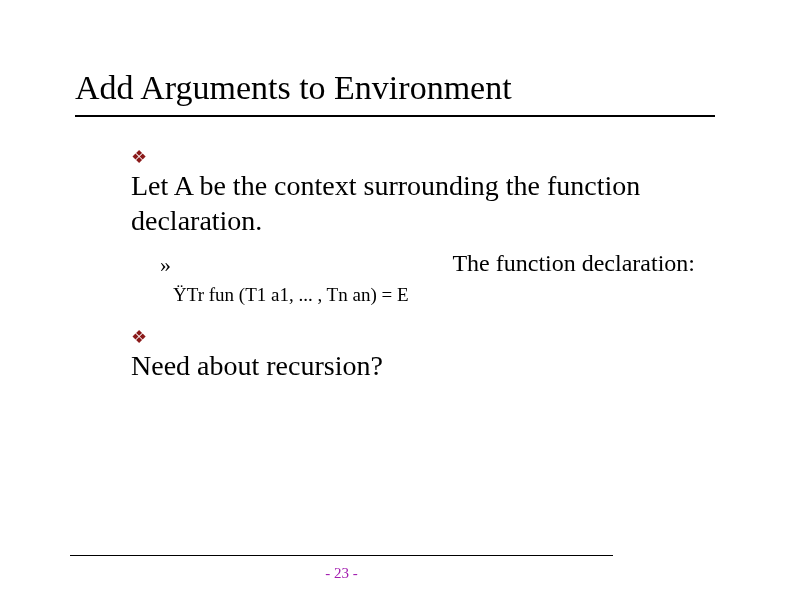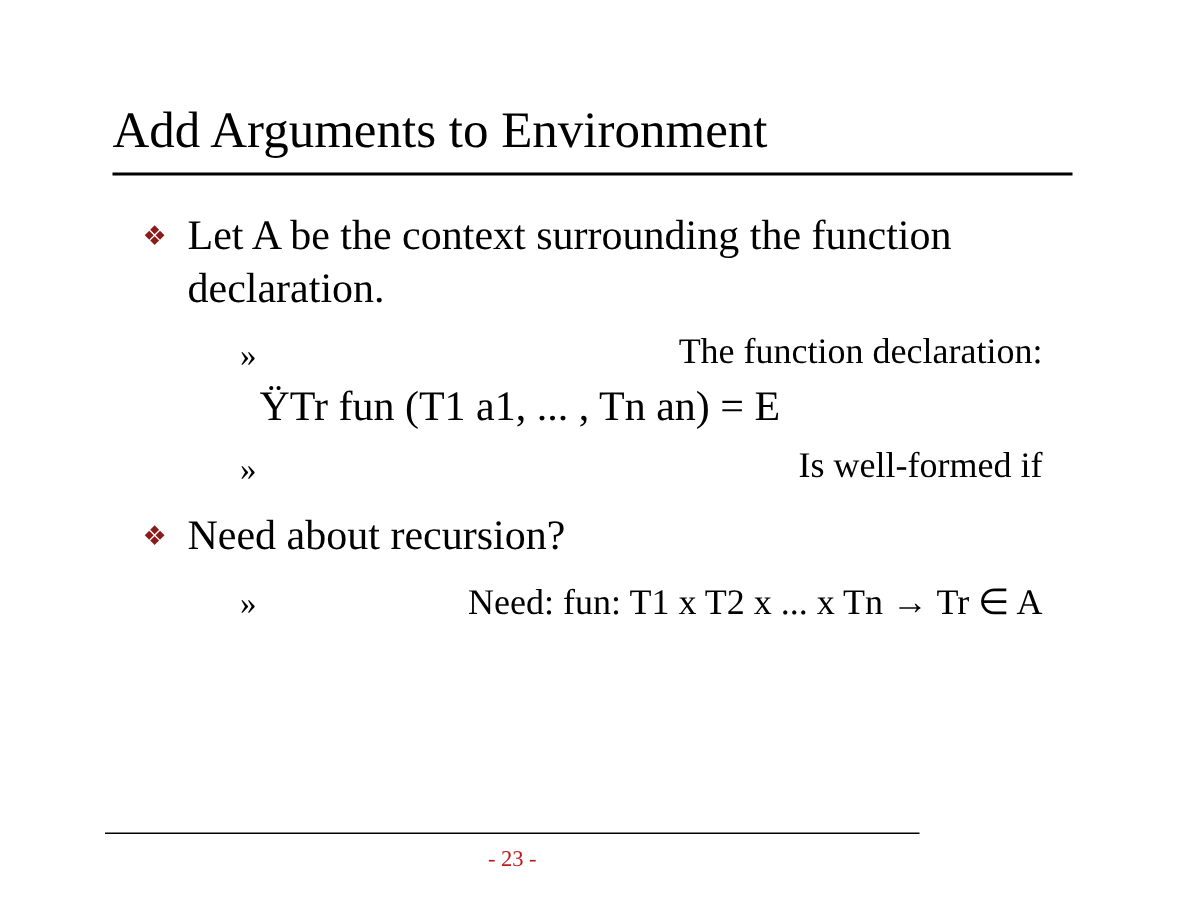--- a/index.html
+++ b/index.html
@@ -45,20 +45,21 @@
     display: inline-block;
     color: #8b1a1a; 
     font-size: 18px;
     vertical-align: top;
     margin-right: 8px;
     margin-top: 6px;
     width: 18px;
   }
   .lvl1 {
     margin-bottom: 12px;
+    margin-left: 36px;
   }
   .lvl1-text {
     display: inline-block;
     font-size: 28px;
     line-height: 1.25;
     vertical-align: top;
     width: 560px;
   }
   .lvl2 {
     margin-left: 40px;
@@ -78,38 +79,38 @@
     font-size: 24px;
     vertical-align: top;
     width: 520px;
   }
   .lvl3 {
     margin-left: 78px;
     margin-top: 6px;
     margin-bottom: 10px;
   }
   .lvl3-text {
-    font-size: 28px;
+    font-size: 19px;
     text-align: center;
   }
   .footer-line {
     position: absolute;
     left: 70px;
     right: 70px;
     bottom: 56px;
     border-top: 1.5px solid #000;
   }
   .page-number {
     position: absolute;
     left: 0;
     right: 0;
     bottom: 30px;
     text-align: center;
     font-size: 15px;
-    color: #b91c1c;
+    color: #a21caf;
   }
 </style>
 </head>
 <body>
 
 <div class="slide">
 
   <div class="title-block">
     <div class="title">Add Arguments to Environment</div>
     <div class="title-underline"></div>
@@ -124,34 +125,26 @@
 
     <div class="lvl2">
       <span class="raquo">»</span>
       <span class="lvl2-text">The function declaration:</span>
     </div>
 
     <div class="lvl3">
       <span class="lvl3-text">ŸTr fun (T1 a1, ... , Tn an) = E</span>
     </div>
 
-    <div class="lvl2">
-      <span class="raquo">»</span>
-      <span class="lvl2-text">Is well-formed if</span>
-    </div>
 
 
     <div class="lvl1" style="margin-top:14px;">
       <span class="diamond-bullet">❖</span>
       <span class="lvl1-text">Need about recursion?</span>
     </div>
 
-    <div class="lvl2">
-      <span class="raquo">»</span>
-      <span class="lvl2-text">Need: fun: T1 x T2 x ... x Tn → Tr ∈ A</span>
-    </div>
 
   </div>
 
   <div class="footer-line"></div>
   <div class="page-number">- 23 -</div>
 
 </div>
 
 </body></html>

